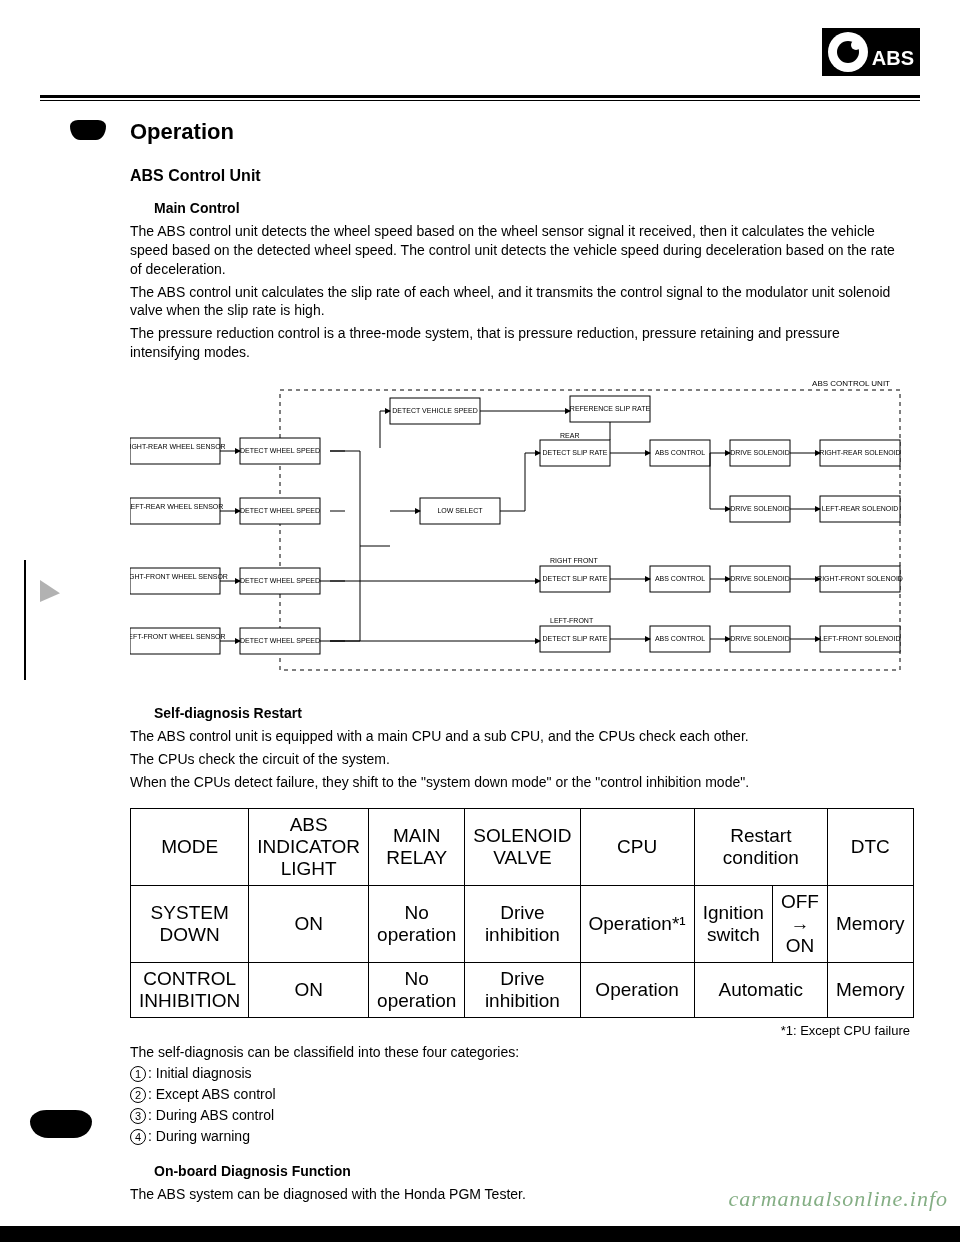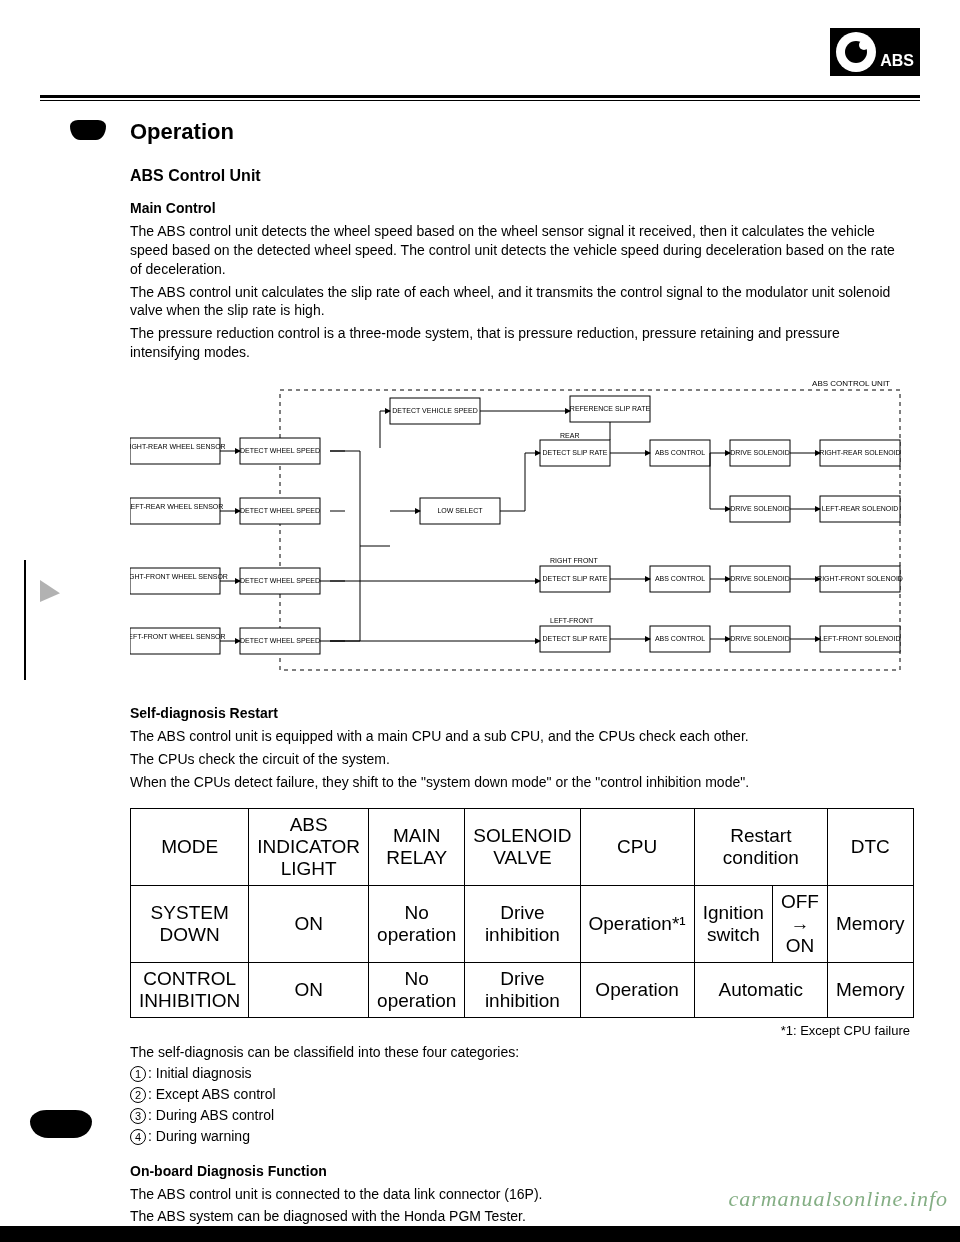--- a/index.html
+++ b/index.html
@@ -45,21 +45,21 @@
     border-radius: 50%;
   }
   .abs-badge .icon-wrap::after {
     content: "";
     position: absolute;
     width: 10px; height: 10px;
     background: #fff;
     border-radius: 50%;
     top: 8px; right: 7px;
   }
-  .abs-badge .txt { font-weight: bold; font-size: 16px; margin-bottom: 2px; }
+  .abs-badge .txt { font-weight: bold; font-size: 20px; margin-bottom: 2px; }
   .rule-thick { border-top: 3px solid #000; margin: 65px 0 2px 0; }
   .rule-thin { border-top: 1px solid #000; margin-bottom: 18px; }
   .content { margin-left: 90px; margin-right: 10px; }
   .black-tab {
     position: absolute;
     left: 70px;
     top: 120px;
     width: 36px;
     height: 20px;
     background: #000;
@@ -69,21 +69,21 @@
     position: absolute;
     left: 30px;
     top: 1110px;
     width: 62px;
     height: 28px;
     background: #000;
     border-radius: 20px 20px 22px 22px / 14px 14px 20px 20px;
   }
   h1 { font-size: 22px; font-weight: bold; margin-bottom: 22px; }
   h2 { font-size: 16px; font-weight: bold; margin-bottom: 14px; }
-  .strong { font-weight: bold; }
+  .strong { font-weight: bold; margin-left: 24px; }
   p { line-height: 1.35; margin-bottom: 4px; }
   .section { margin-bottom: 16px; }
   .diagram {
     width: 100%;
     max-width: 780px;
     margin: 14px auto 26px auto;
     display: block;
   }
   table.modes {
     border-collapse: collapse;
@@ -322,21 +322,20 @@
     <div class="section catlist">
       <p>The self-diagnosis can be classifield into these four categories:</p>
       <p><span class="circled">1</span>: <span>Initial diagnosis</span></p>
       <p><span class="circled">2</span>: <span>Except ABS control</span></p>
       <p><span class="circled">3</span>: <span>During ABS control</span></p>
       <p><span class="circled">4</span>: <span>During warning</span></p>
     </div>
 
     <div class="section">
       <p class="strong">On-board Diagnosis Function</p>
-      <p>The ABS control unit is connected to the data link connector (16P).</p>
       <p>The ABS system can be diagnosed with the Honda PGM Tester.</p>
     </div>
 
     <p class="contd">(cont'd)</p>
     <p class="pagenum">19-47</p>
   </div>
 
   <div class="bottom-tab"></div>
 </div>
 

